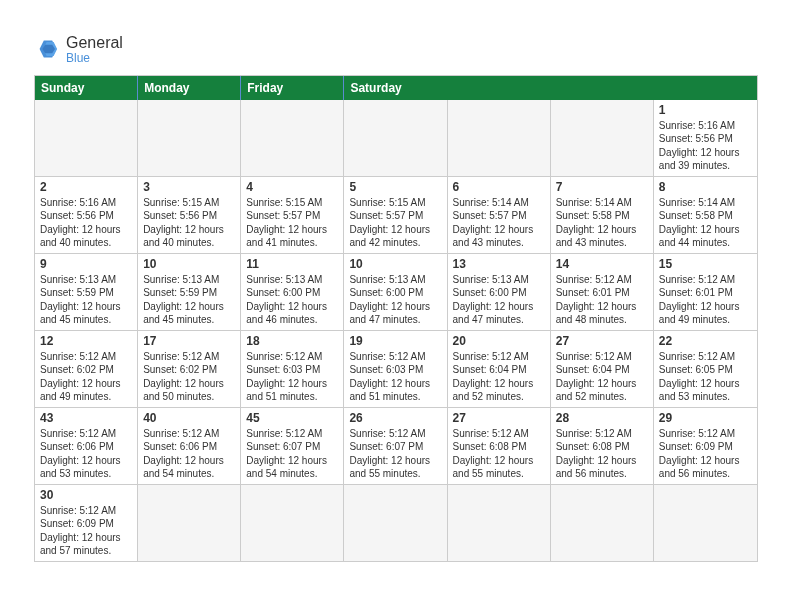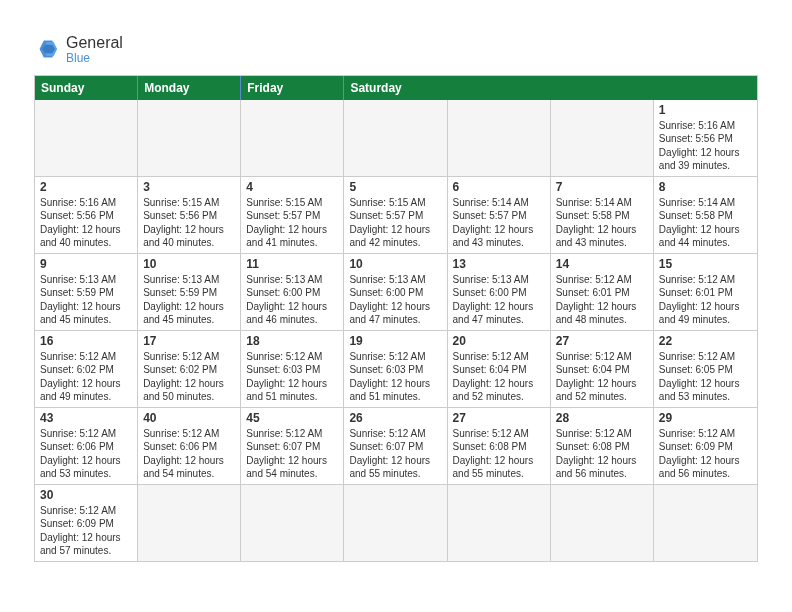--- a/index.html
+++ b/index.html
@@ -240,21 +240,21 @@
           <div class="cal-cell">
             <span class="day-num">15</span>
             <div class="cell-text" style="white-space: pre-line;">Sunrise: 5:12 AM
 Sunset: 6:01 PM
 Daylight: 12 hours
 and 49 minutes.</div>
           </div>
         </div>
         <div class="cal-row">
           <div class="cal-cell">
-            <span class="day-num">16</span>
+            <span class="day-num">12</span>
             <div class="cell-text" style="white-space: pre-line;">Sunrise: 5:12 AM
 Sunset: 6:02 PM
 Daylight: 12 hours
 and 49 minutes.</div>
           </div>
           <div class="cal-cell">
             <span class="day-num">17</span>
             <div class="cell-text" style="white-space: pre-line;">Sunrise: 5:12 AM
 Sunset: 6:02 PM
 Daylight: 12 hours

